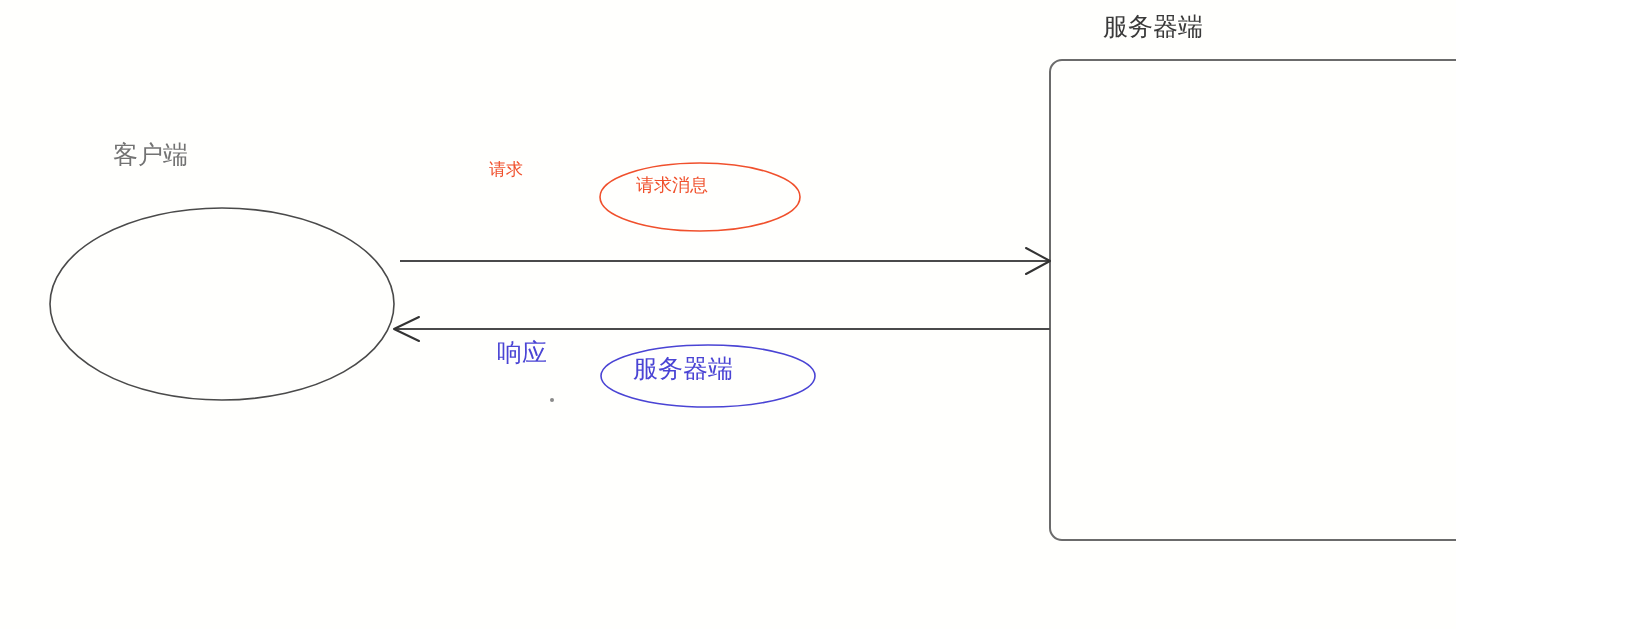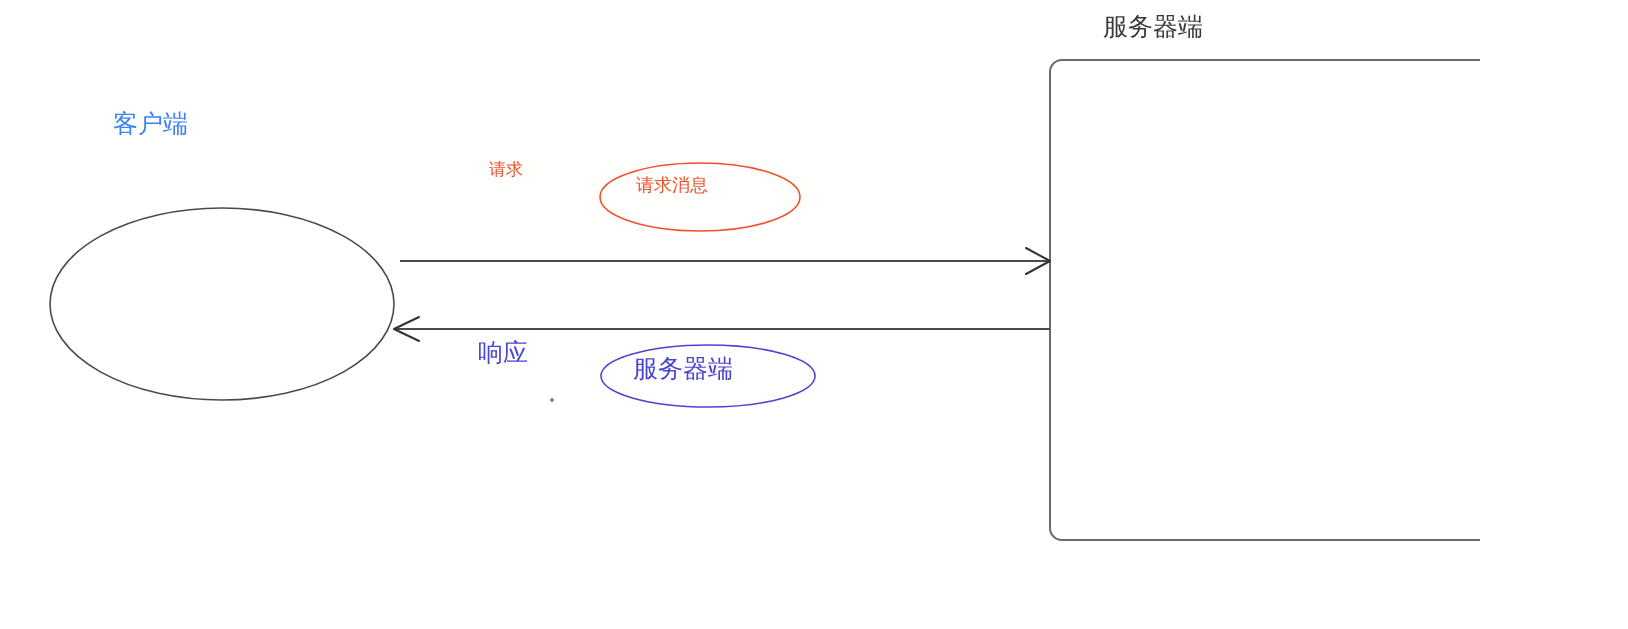--- a/index.html
+++ b/index.html
@@ -7,21 +7,20 @@
     padding: 0;
     background: #ffffff;
   }
   #canvas {
     position: relative;
     width: 1456px;
     height: 629px;
     background: #fffffd;
     overflow: hidden;
     font-family: "Liberation Sans", "DejaVu Sans", sans-serif;
-    padding-left: 24px;
   }
   #diagram-svg {
     position: absolute;
     left: 0;
     top: 0;
     width: 1628px;
     height: 629px;
   }
   .lbl {
     position: absolute;
@@ -30,38 +29,38 @@
     -webkit-font-smoothing: antialiased;
   }
   #server-title {
     left: 1103px;
     top: 14px;
     font-size: 25px;
     color: #3a3a3a;
   }
   #client-title {
     left: 113px;
-    top: 111px;
+    top: 142px;
     font-size: 25px;
-    color: #3b82f6;
+    color: #737373;
   }
   #request-arrow-label {
     left: 489px;
     top: 161px;
     font-size: 17px;
     color: #f0502c;
   }
   #request-bubble-label {
     left: 636px;
     top: 176px;
     font-size: 18px;
     color: #f0502c;
   }
   #response-arrow-label {
-    left: 478px;
+    left: 497px;
     top: 340px;
     font-size: 25px;
     color: #4a44d4;
   }
   #response-bubble-label {
     left: 633px;
     top: 356px;
     font-size: 25px;
     color: #4a44d4;
   }

